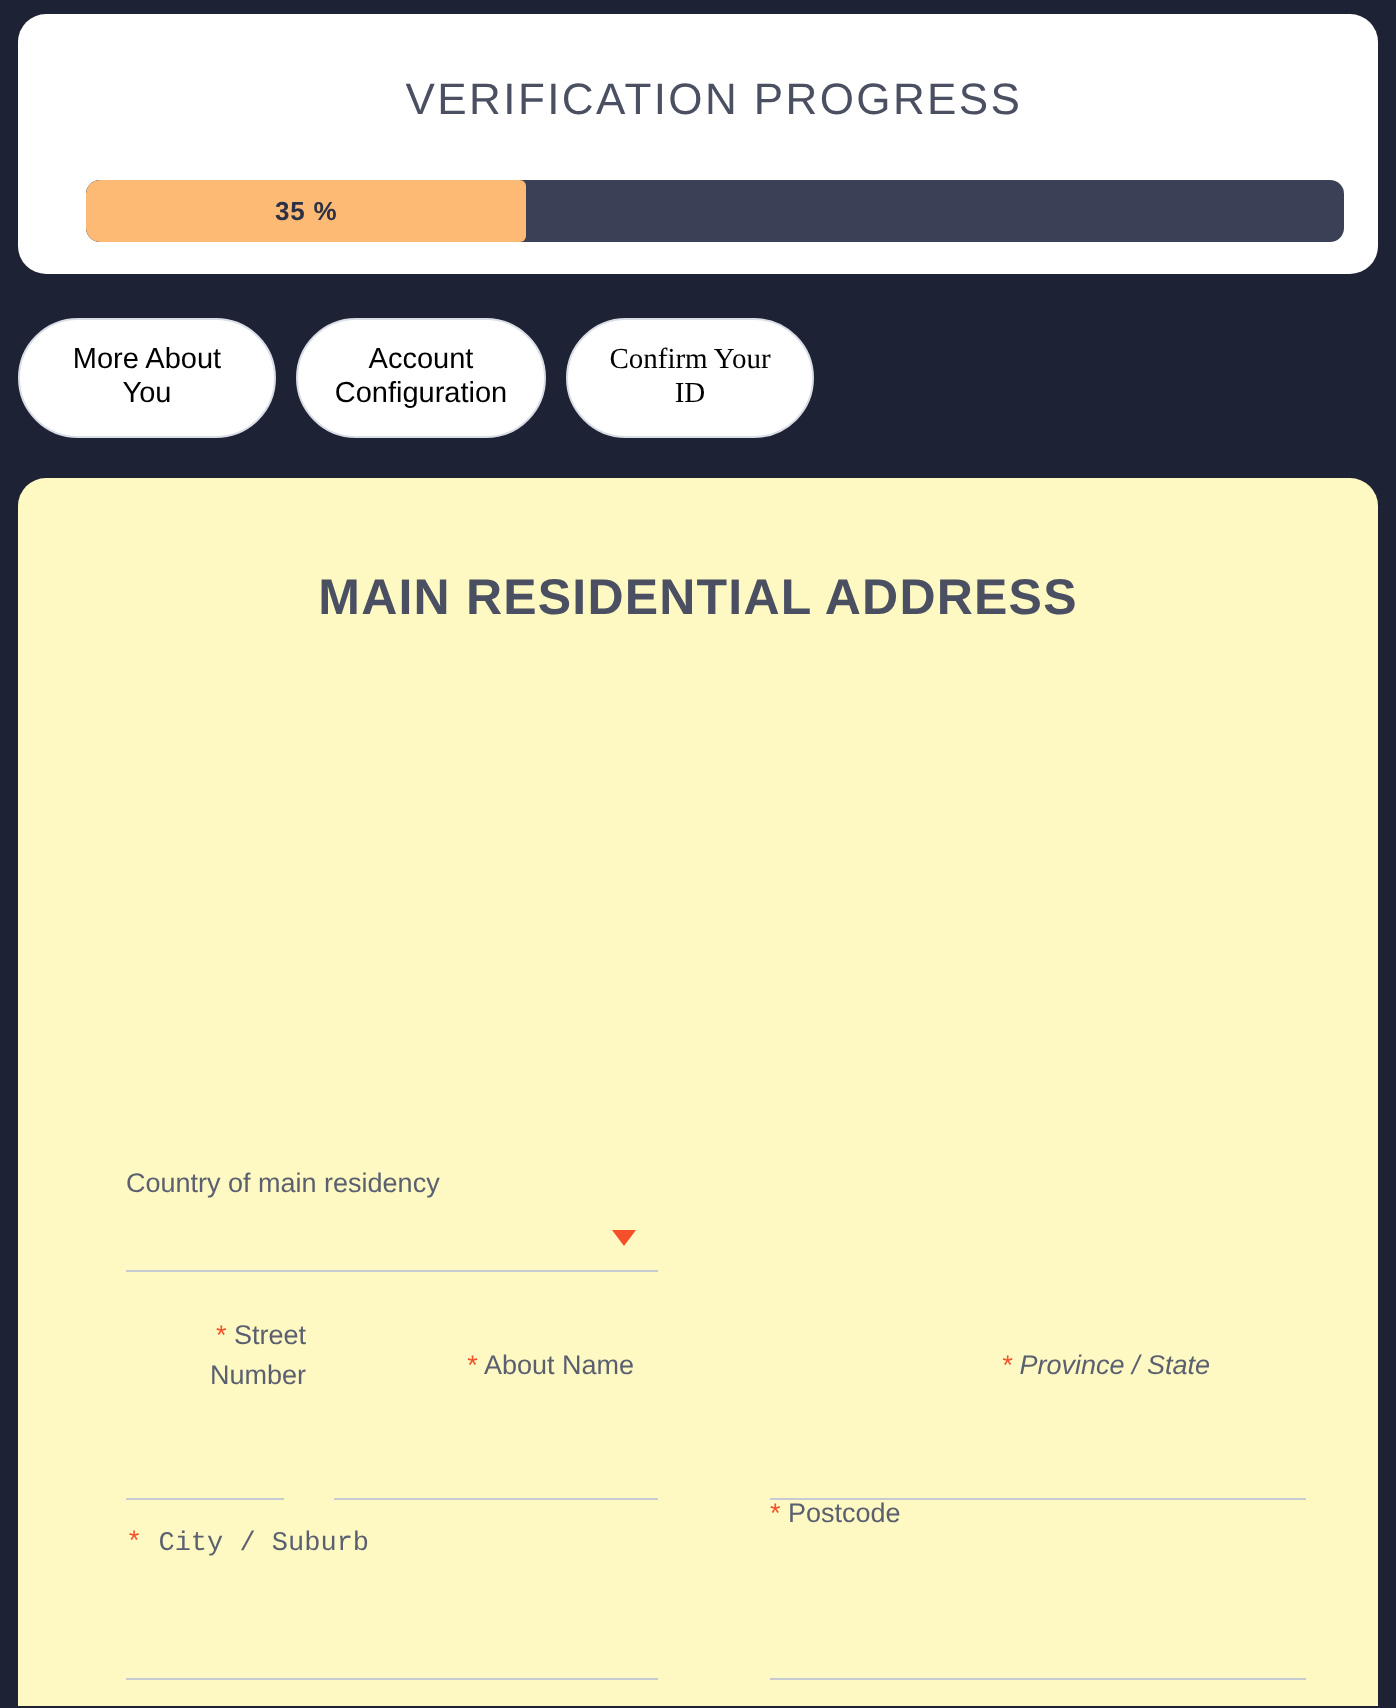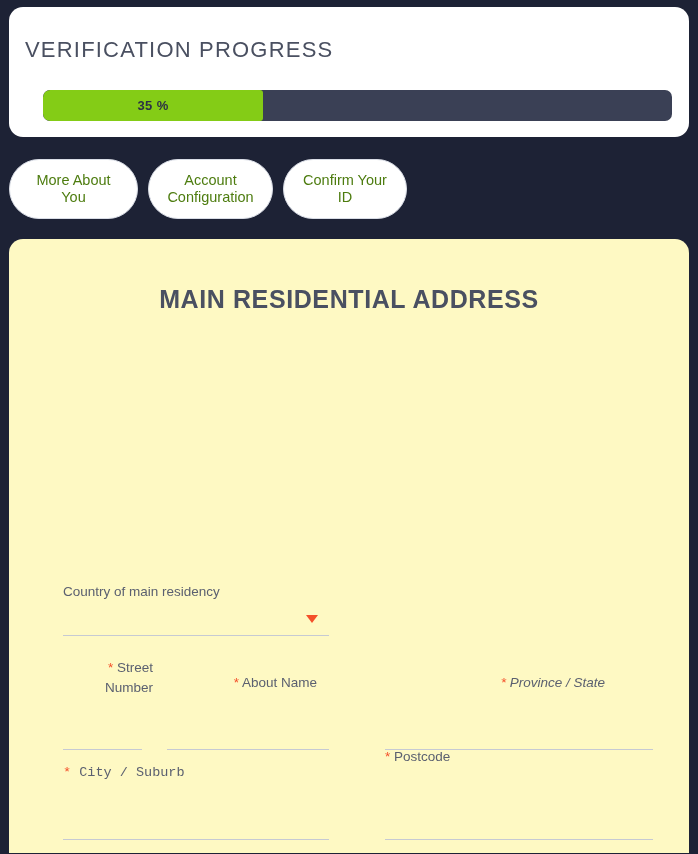--- a/index.html
+++ b/index.html
@@ -20,21 +20,21 @@
   .progress-card {
     position: absolute;
     left: 9px; top: 7px;
     width: 680px; height: 130px;
     background: #ffffff;
     border-radius: 14px;
   }
   .progress-title {
     position: absolute;
     left: 0; right: 0; top: 30px;
-    text-align: left;
+    text-align: center;
     font-size: 22px;
     letter-spacing: 1.2px;
     color: #4a5061;
     font-weight: normal;
     padding-left: 16px;
   }
   .progress-track {
     position: absolute;
     left: 34px; top: 83px;
     width: 629px; height: 31px;
@@ -67,40 +67,40 @@
     width: 689px; height: 60px;
     display: flex;
     align-items: center;
     gap: 10px;
   }
   .step {
     height: 60px;
     border-radius: 30px;
     border: 1px solid #d9dde6;
     background: #ffffff;
-    color: #4d7c0f;
+    color: #000000;
     display: flex;
     align-items: center;
     justify-content: center;
     text-align: center;
     font-size: 14.5px;
     padding: 0 16px;
     line-height: 1.15;
     white-space: pre-line;
     flex: 0 0 auto;
   }
   .step.active {
     background: #f4631e;
     border-color: #f4631e;
     color: #ffffff;
   }
   .step-1 { width: 131px; }
   .step-2 { width: 129px; }
   .step-3 { width: 125px; }
-  .step-4 { width: 124px; }
+  .step-4 { width: 124px; font-family: Liberation Serif, serif; }
   .step-5 { width: 127px; }
 
   
   .form-card {
     position: absolute;
     left: 9px; top: 239px;
     width: 680px; height: 614px;
     background: #fef9c3;
     border-radius: 14px 14px 0 0;
   }
@@ -177,21 +177,21 @@
   }
 </style>
 </head>
 <body>
 
 <div class="page">
 
   <div class="progress-card">
     <div class="progress-title">VERIFICATION PROGRESS</div>
     <div class="progress-track">
-      <div class="progress-fill" id="progress-fill" style="width: 35%; background: #84cc16; text-align: center;">
+      <div class="progress-fill" id="progress-fill" style="width: 35%; background: #fdba74; text-align: center;">
         <span class="progress-value">35 %</span>
       </div>
     </div>
   </div>
 
   <div class="steps">
     <div class="step step-2">More About You</div>
     <div class="step step-3">Account
 Configuration</div>
     <div class="step step-4">Confirm Your ID</div>

